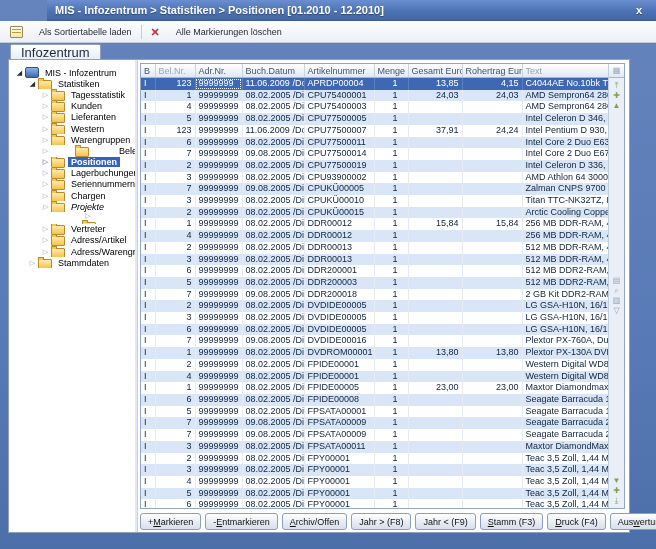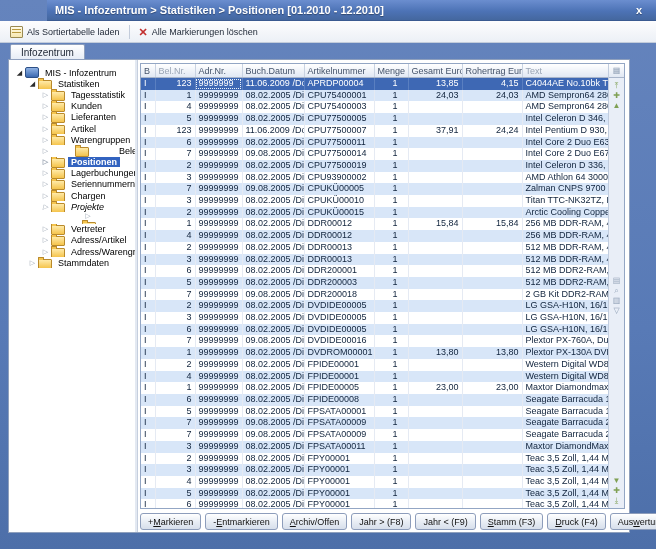--- a/index.html
+++ b/index.html
@@ -17,33 +17,33 @@
     white-space:nowrap;
     margin-left:47px;
   }
   .titlebar .close{margin-left:auto;font-size:11px;font-weight:bold;padding:0 6px;cursor:default}
   
   .toolbar{
     height:21px;display:flex;align-items:center;padding:0 4px;
     background:linear-gradient(180deg,#fdfdfe,#ecf0f6);
     border-bottom:1px solid #c3ccdb;
   }
-  .tbtn{display:flex;align-items:center;gap:4px;font-size:9px;color:#1d2634;padding:2px 6px;border-radius:2px;cursor:default}
+  .tbtn{display:flex;align-items:center;gap:16px;font-size:9px;color:#1d2634;padding:2px 6px;border-radius:2px;cursor:default}
   .tsep{width:1px;height:14px;background:#c3ccdb;margin:0 3px}
   .icon-load{width:11px;height:10px;border:1px solid #9a8a52;border-radius:1px;
     background:linear-gradient(#fffbe9,#f6e7b0);position:relative;flex:none}
   .icon-load::before{content:"";position:absolute;left:1px;right:1px;top:2px;height:1px;background:#b99a3e;box-shadow:0 3px 0 #b99a3e}
   .icon-x{color:#c22f2f;font-weight:bold;font-size:11px;line-height:10px;flex:none}
   
   .workspace{position:absolute;top:42px;left:0;right:0;bottom:0;padding:2px 26px 16px 8px;display:flex;flex-direction:column}
   .tabstrip{height:15px;display:flex;padding-left:2px;flex:none}
   .tab{
     background:linear-gradient(#ffffff,#e7edf6);
     border:1px solid #8fa0bd;border-bottom:none;border-radius:2px 2px 0 0;
-    font-size:10px;color:#1d2634;padding:1px 10px 0;display:flex;align-items:center;cursor:default;
+    font-size:13px;color:#1d2634;padding:1px 10px 0;display:flex;align-items:center;cursor:default;
   }
   .content{flex:1;background:#fff;border:1px solid #8fa0bd;display:flex;min-height:0}
   
   .tree-panel{width:122px;flex:none;overflow:hidden;padding:7px 0 0 4px;font-size:9px}
   .tree-row{display:flex;align-items:center;height:11.2px;white-space:nowrap;color:#000;cursor:default;overflow:hidden}
   .tree-arrow{width:9px;flex:none;font-size:7px;line-height:8px;text-align:center;color:#2b2b2b}
   .tree-arrow.collapsed{color:#9aa4b2}
   .tree-icon{flex:none;margin-left:1px}
   .icon-app{width:12px;height:9px;border:1px solid #2c4f86;border-radius:2px;background:linear-gradient(#8fb2e4,#3c69b0)}
   .icon-folder{width:12px;height:8px;border:1px solid #b98a2c;border-radius:1px;background:linear-gradient(#ffeaa8,#f5c44c);position:relative;margin-top:2px}
@@ -143,21 +143,21 @@
           <span class="tree-label">Kunden</span>
         </div>
         <div class="tree-row" style="padding-left: 28px;">
           <span class="tree-arrow collapsed">▷</span>
           <span class="tree-icon icon-folder"></span>
           <span class="tree-label">Lieferanten</span>
         </div>
         <div class="tree-row" style="padding-left: 28px;">
           <span class="tree-arrow collapsed">▷</span>
           <span class="tree-icon icon-folder"></span>
-          <span class="tree-label">Artikel</span>
+          <span class="tree-label">Western</span>
         </div>
         <div class="tree-row" style="padding-left: 28px; align-items: center;">
           <span class="tree-arrow collapsed">▷</span>
           <span class="tree-icon icon-folder"></span>
           <span class="tree-label">Warengruppen</span>
         </div>
         <div class="tree-row" style="padding-left: 28px; gap: 24px;">
           <span class="tree-arrow collapsed">▷</span>
           <span class="tree-icon icon-folder"></span>
           <span class="tree-label">Belege</span>

